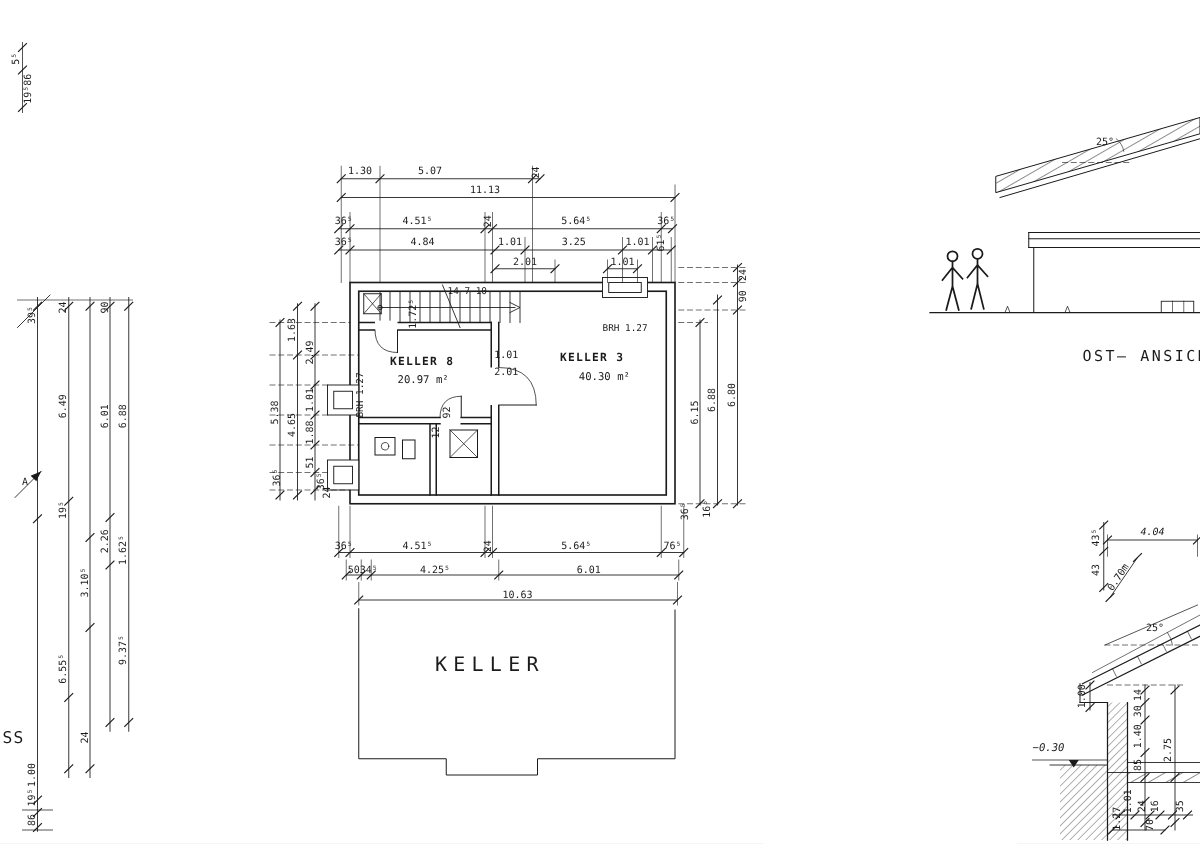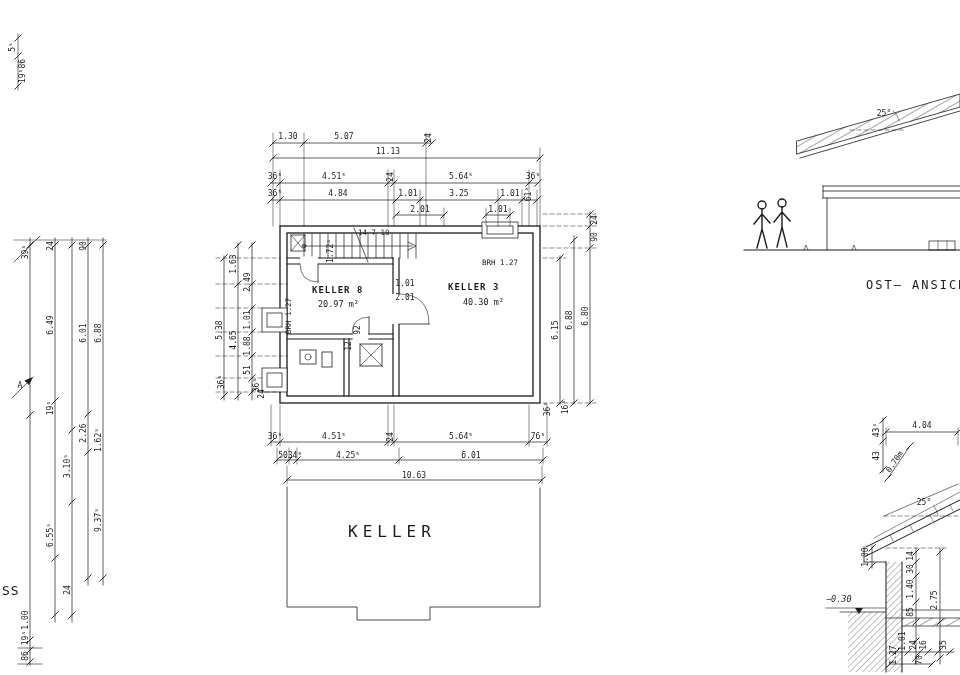--- a/index.html
+++ b/index.html
@@ -329,21 +329,21 @@
       <span class="dim" style="left: 99px; top: 520px; transform: translate(-50%, -50%) rotate(-90deg);">9.37⁵</span>
       <span class="dim" style="left: 51px; top: 535px; transform: translate(-50%, -50%) rotate(-90deg);">6.55⁵</span>
       <span class="dim" style="left: 68px; top: 590px; transform: translate(-50%, -50%) rotate(-90deg);">24</span>
       <span class="dim" style="left: 26px; top: 620px; transform: translate(-50%, -50%) rotate(-90deg);">1.00</span>
       <span class="dim" style="left: 26px; top: 638px; transform: translate(-50%, -50%) rotate(-90deg);">19⁵</span>
       <span class="dim" style="left: 26px; top: 656px; transform: translate(-50%, -50%) rotate(-90deg);">86</span>
       <span class="dim" style="left: 20px; top: 386px; transform: translate(-50%, -50%) rotate(0deg);">A</span>
       <span class="dim" style="left: 884px; top: 114px; transform: translate(-50%, -50%) rotate(0deg);">25°</span>
       <span class="dim" style="left: 877px; top: 430px; transform: translate(-50%, -50%) rotate(-90deg);">43⁵</span>
       <span class="dim" style="left: 877px; top: 456px; transform: translate(-50%, -50%) rotate(-90deg);">43</span>
-      <span class="dim" style="left: 922px; top: 426px; transform: translate(-50%, -50%) rotate(0deg);">4.04</span>
+      <span class="dim" style="left: 922px; top: 426px; transform: translate(-50%, -50%) rotate(0deg); font-style: italic;">4.04</span>
       <span class="dim" style="left: 895px; top: 462px; transform: translate(-50%, -50%) rotate(-56deg);">0.70m</span>
       <span class="dim" style="left: 924px; top: 503px; transform: translate(-50%, -50%) rotate(0deg);">25°</span>
       <span class="dim" style="left: 866px; top: 557px; transform: translate(-50%, -50%) rotate(-90deg);">1.00</span>
       <span class="dim" style="left: 911px; top: 556px; transform: translate(-50%, -50%) rotate(-90deg);">14</span>
       <span class="dim" style="left: 911px; top: 569px; transform: translate(-50%, -50%) rotate(-90deg);">30</span>
       <span class="dim" style="left: 911px; top: 589px; transform: translate(-50%, -50%) rotate(-90deg);">1.40</span>
       <span class="dim" style="left: 911px; top: 612px; transform: translate(-50%, -50%) rotate(-90deg);">85</span>
       <span class="dim" style="left: 935px; top: 600px; transform: translate(-50%, -50%) rotate(-90deg);">2.75</span>
       <span class="dim" style="left: 903px; top: 641px; transform: translate(-50%, -50%) rotate(-90deg);">1.01</span>
       <span class="dim" style="left: 914px; top: 645px; transform: translate(-50%, -50%) rotate(-90deg);">24</span>

